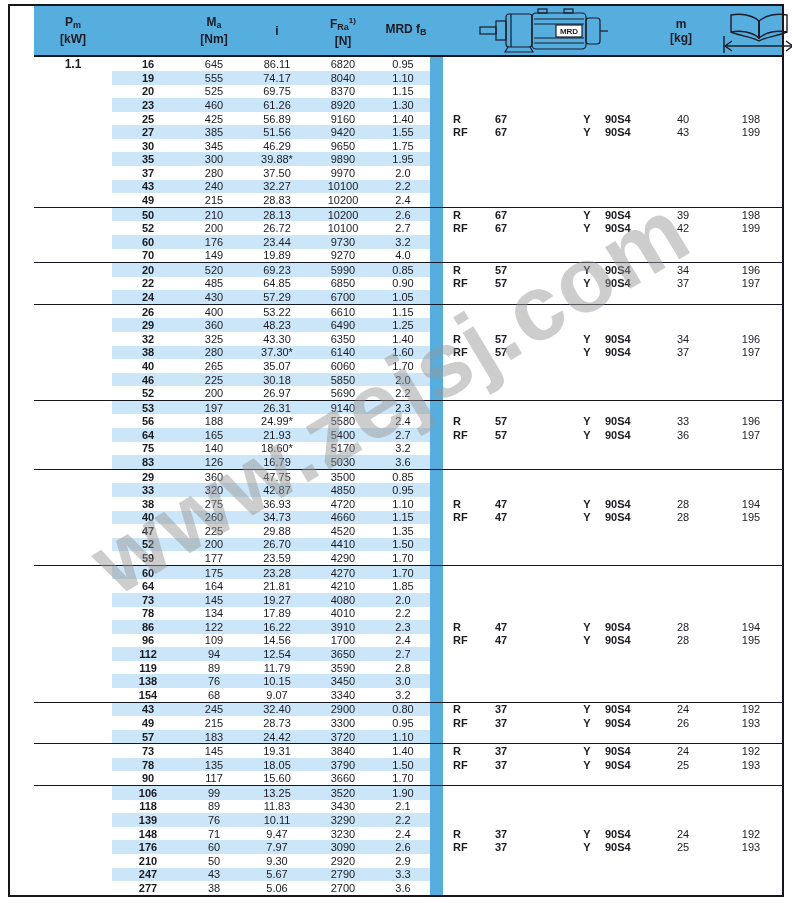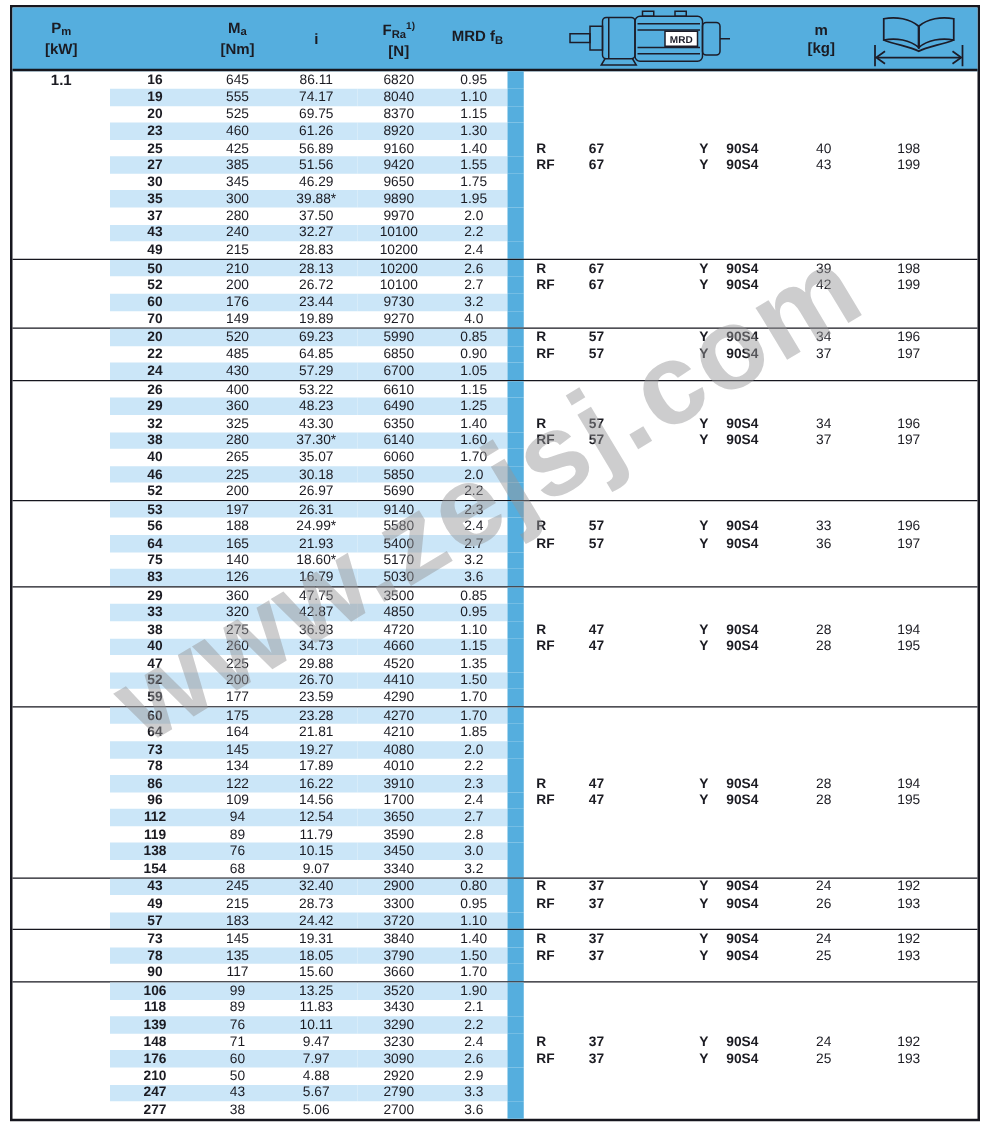--- a/index.html
+++ b/index.html
@@ -14,21 +14,21 @@
     background:#fff;
     font-family:"Liberation Sans",sans-serif;
     color:var(--text);
     position:relative;
     overflow:hidden;
   }
   .table-frame{
     position:absolute;left:8px;top:4px;width:776px;height:893px;
     border:2px solid var(--border);
     background:#fff;
-    display:flex;flex-direction:column;
+    display:flex;flex-direction:column;padding-left:24px;
   }
   
   .thead{
     position:relative;height:51px;flex:0 0 51px;
     background:var(--header-bg);
     border-bottom:2px solid var(--border);
     font-weight:bold;font-size:12px;line-height:14px;
   }
   .hcell{position:absolute;top:0;height:100%;display:flex;flex-direction:column;justify-content:center;align-items:center;text-align:center}
   .h-pm{left:0;width:78px}
@@ -1063,21 +1063,21 @@
         <div class="cell c-mount">Y</div>
         <div class="cell c-size lft">90S4</div>
         <div class="cell c-m">25</div>
         <div class="cell c-page">193</div>
         <div class="cell c-end"></div>
       </div>
       <div class="row">
         <div class="cell c-pm"></div>
         <div class="cell c-na">210</div>
         <div class="cell c-ma">50</div>
-        <div class="cell c-i">4.88</div>
+        <div class="cell c-i">9.30</div>
         <div class="cell c-fra">2920</div>
         <div class="cell c-fb">2.9</div>
         <div class="cell c-band"></div>
         <div class="cell c-type lft"></div>
         <div class="cell c-ratio lft"></div>
         <div class="cell c-mount"></div>
         <div class="cell c-size lft"></div>
         <div class="cell c-m"></div>
         <div class="cell c-page"></div>
         <div class="cell c-end"></div>

